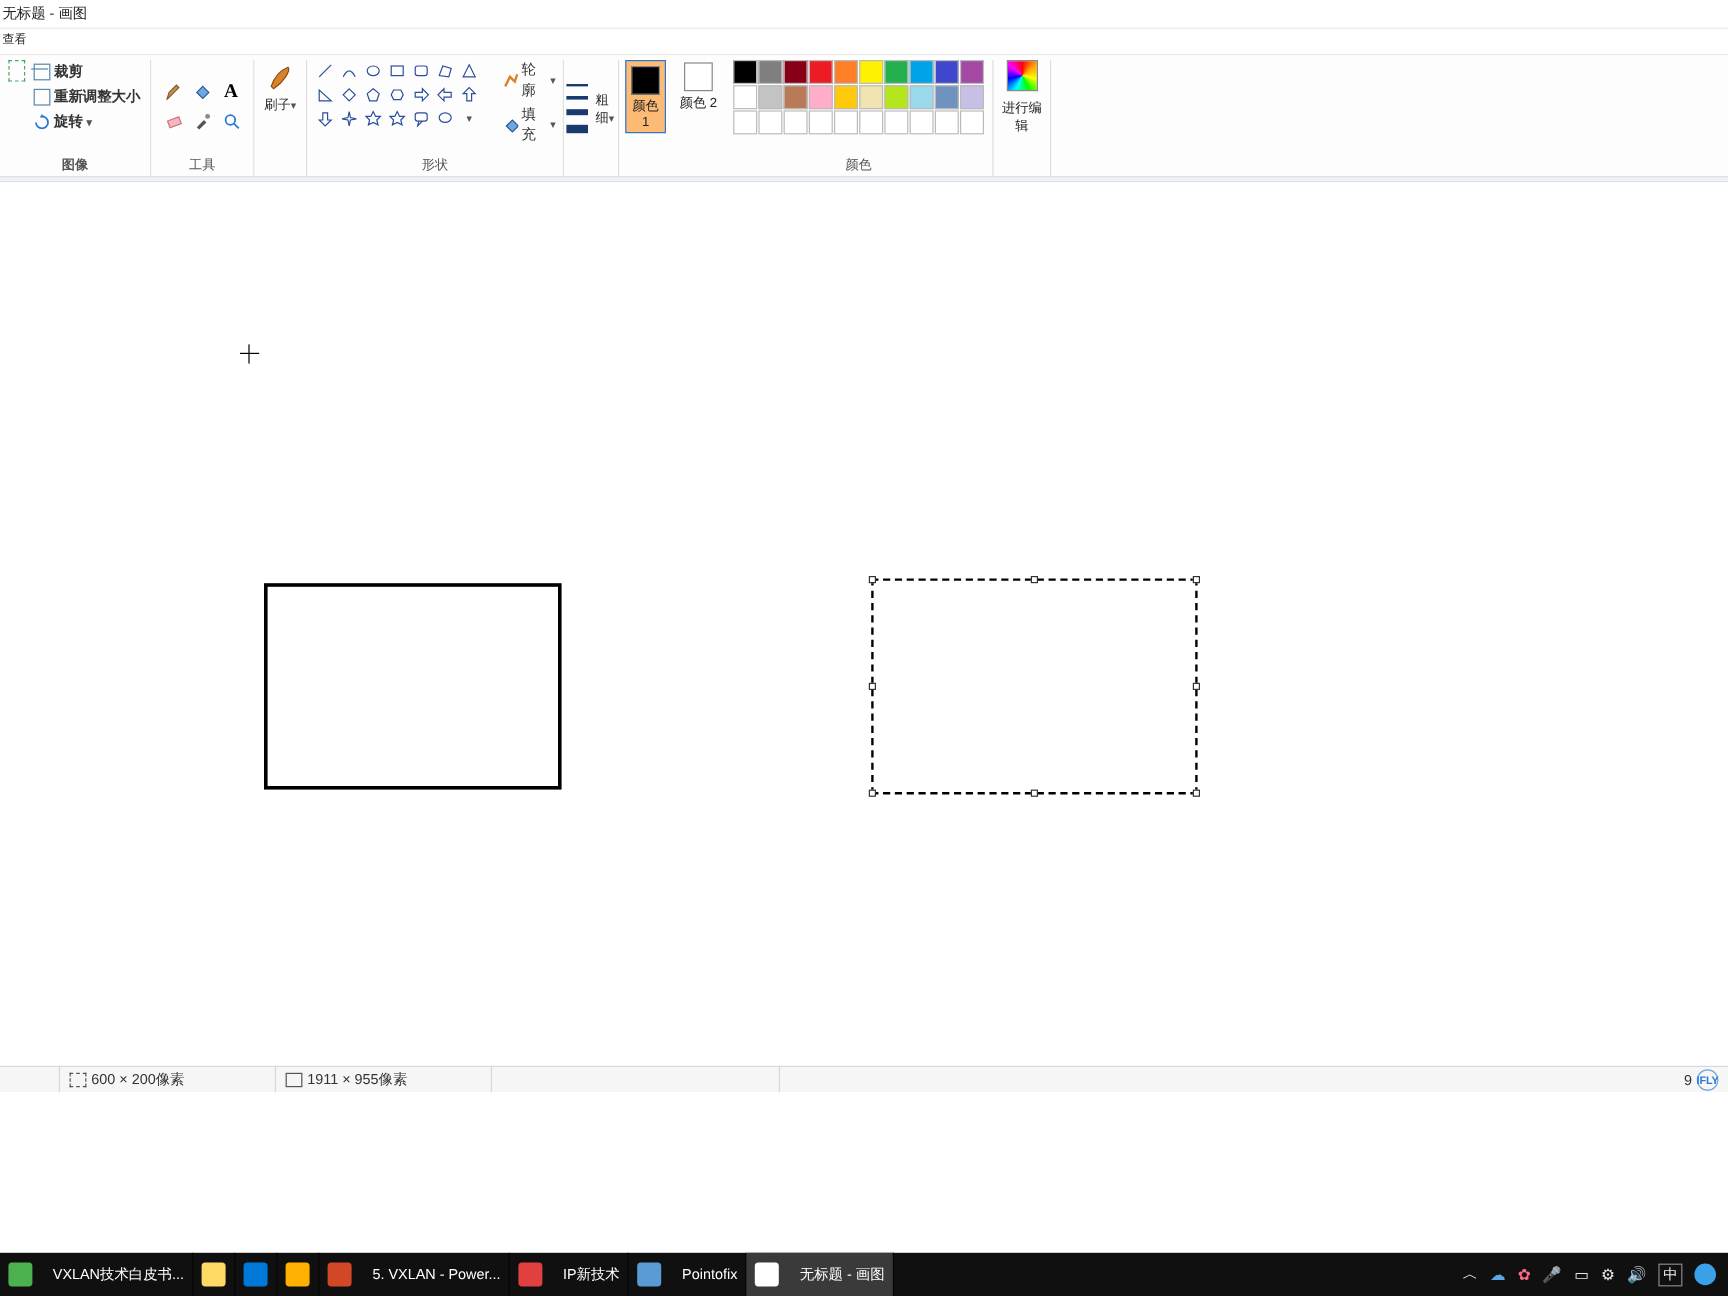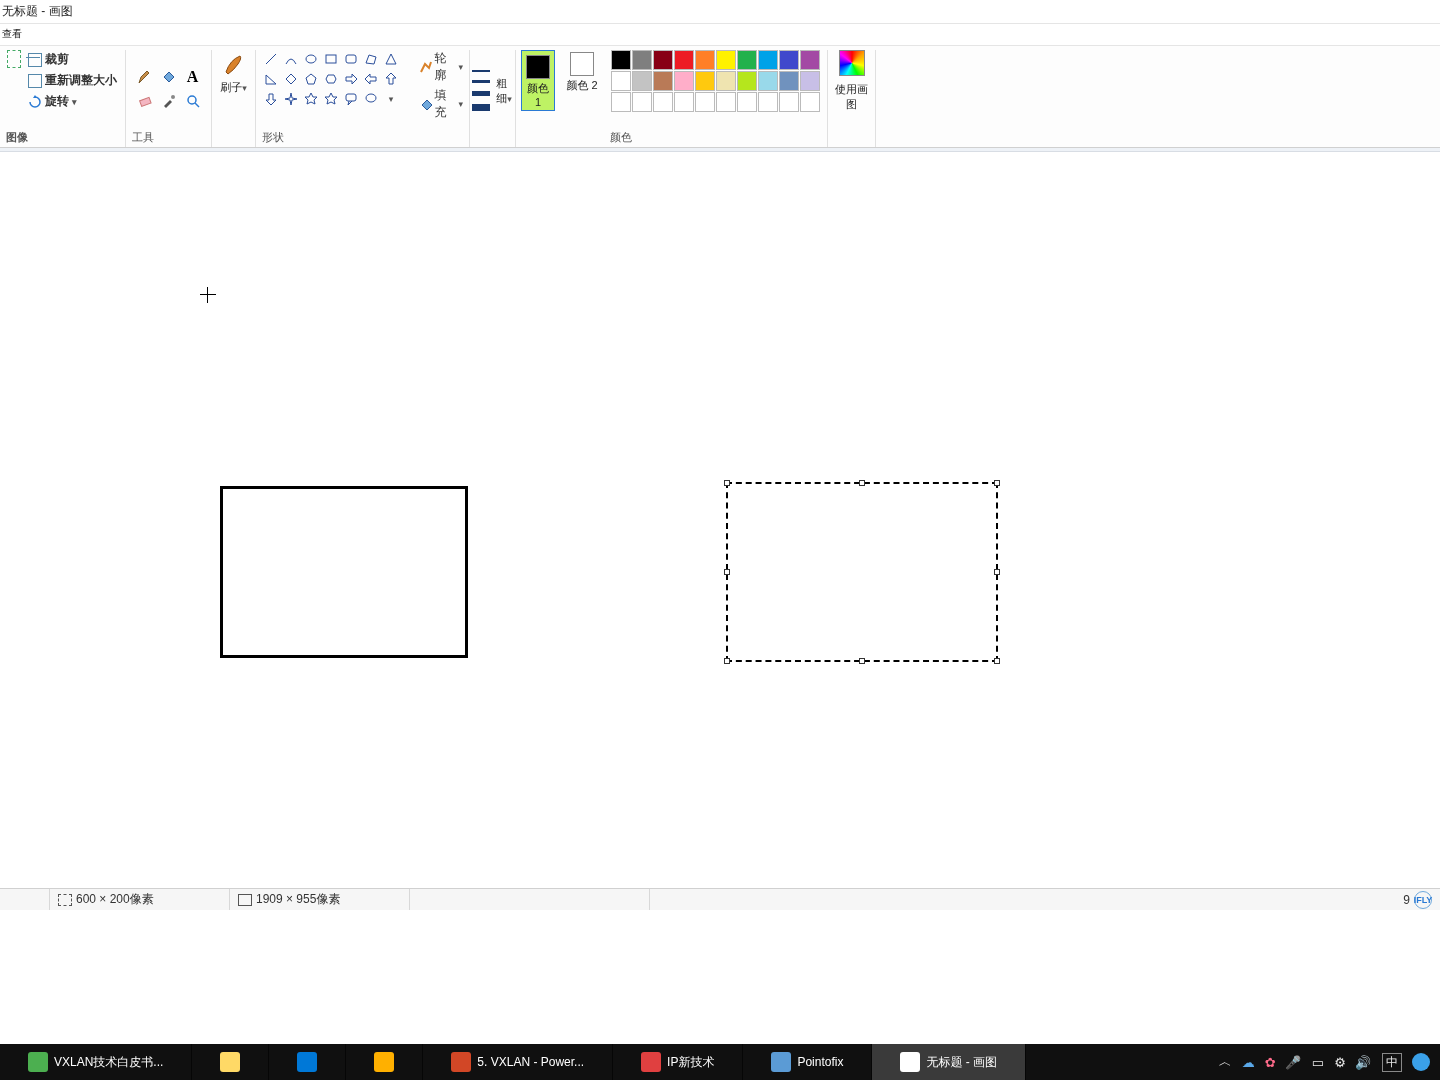--- a/index.html
+++ b/index.html
@@ -6,21 +6,21 @@
   body { width: 1440px; height: 1080px; overflow: hidden; background: #fff; font-size: 12px; color: #222; }
 
   
   .title-bar { height: 24px; line-height: 22px; padding-left: 2px; background: #fff; font-size: 12px; border-bottom: 1px solid #e5e5e5;}
   .menu-bar { height: 22px; line-height: 20px; padding-left: 2px; background: #fff; font-size: 10px; border-bottom: 1px solid #e5e5e5;}
 
   
   .ribbon { display: flex; background: #fdfdfd; border-bottom: 1px solid #d0d0d0; height: 102px; padding: 4px 0 0 0; }
   .group { display: flex; flex-direction: column; align-items: center; padding: 0 6px; border-right: 1px solid #e0e0e0; }
   .group-body { flex: 1; display: flex; align-items: flex-start; gap:4px; }
-  .group-label { font-size: 11px; color: #555; padding: 2px 0 2px 0; text-align:left; width:100%; }
+  .group-label { font-size: 11px; color: #555; padding: 2px 0 2px 0; text-align:center; width:100%; }
 
   .stacked { display: flex; flex-direction: column; gap: 2px; align-items:flex-start; }
   .img-btn { display:flex; align-items:center; gap:3px; font-size:12px; color:#333; padding:1px 2px; cursor:default;}
   .img-btn .ico { width:14px; height:14px; display:inline-block; }
 
   .tools-grid { display:grid; grid-template-columns: repeat(3,22px); grid-template-rows: repeat(2,22px); gap:2px; }
   .tool { width:22px; height:22px; display:flex; align-items:center; justify-content:center; }
 
   .big-tool { display:flex; flex-direction:column; align-items:center; width:34px; }
   .big-tool .ico { width:28px; height:28px; }
@@ -34,21 +34,21 @@
   .shape-opts .row { display:flex; align-items:center; gap:3px;}
 
   .thick-lines { width:30px; height:56px; display:flex; flex-direction:column; justify-content:space-around; padding:4px 2px;}
   .thick-lines div { background:#1a3a6e; height:2px; }
   .thick-lines div:nth-child(2){height:3px;}
   .thick-lines div:nth-child(3){height:5px;}
   .thick-lines div:nth-child(4){height:7px;}
 
   .color-big { display:flex; flex-direction:column; align-items:center; width:34px; }
   .swatch-big { width:24px; height:24px; border:1px solid #888; margin:2px 0;}
-  .selected-color { border:1px solid #2a7ad4; padding:2px; background:#bef264;justify-content:space-between; }
+  .selected-color { border:1px solid #2a7ad4; padding:2px; background:#fdba74;justify-content:space-between; }
 
   .palette { display:grid; grid-template-columns: repeat(10,20px); grid-template-rows: repeat(3,20px); gap:1px; }
   .pc { width:20px; height:20px; border:1px solid #bbb; }
 
   .rainbow { width:26px; height:26px; background: conic-gradient(red,orange,yellow,lime,cyan,blue,magenta,red); border:1px solid #888;}
   .p3d { width:30px; height:30px; border-radius:50%; background: conic-gradient(#ff5db1,#9b5cff,#4db8ff,#4de2c0,#ffd24d,#ff5db1); display:flex; align-items:center; justify-content:center;}
   .p3d::after{ content:""; width:10px; height:10px; background:#fff; border-radius:50%;}
 
   
   .work { position:relative; height: 736px; background:#fff; overflow:hidden;}
@@ -64,21 +64,21 @@
   
   .status { height:22px; border-top:1px solid #d0d0d0; display:flex; align-items:center; font-size:12px; color:#333; background:#f6f6f6; }
   .status .cell { display:flex; align-items:center; gap:4px; padding:0 8px; border-right:1px solid #d8d8d8; height:100%;}
   .status .spacer { flex:1; }
   .status .zoom-round { width:18px; height:18px; border-radius:50%; border:1px solid #6fa8dc; color:#2a7ad4; display:flex; align-items:center; justify-content:center; font-size:9px; font-weight:bold;}
   .sb-ico { width:14px; height:12px; border:1px solid #555; display:inline-block; position:relative;}
   .sb-ico.dashed { border-style:dashed;}
 
   
   .taskbar { position:absolute; bottom:0; left:0; right:0; height:36px; background:#101010; display:flex; align-items:center; color:#fff; font-size:12px;}
-  .tb-item { display:flex; align-items:center; gap:6px; padding:0 28px; height:100%; border-right:1px solid #060606;}
+  .tb-item { display:flex; align-items:center; gap:17px; padding:0 7px; height:100%; border-right:1px solid #060606;}
   .tb-item.active { background:#3a3a3a; }
   .tb-ico { width:20px; height:20px; border-radius:3px; display:flex; align-items:center; justify-content:center; font-size:11px;}
   .tray { margin-left:auto; display:flex; align-items:center; gap:10px; padding-right:10px;}
   .tray span { font-size:13px; color:#e8e8e8;}
 </style>
 </head>
 <body>
 
 <div class="title-bar">
   <span>无标题 - 画图</span>
@@ -369,21 +369,21 @@
           <div class="pc" style="background: rgb(255, 255, 255);"></div>
           <div class="pc" style="background: rgb(255, 255, 255);"></div>
         </div>
     </div>
     <div class="group-label">颜色</div>
   </div>
 
   <div class="group" style="width:48px;">
     <div class="group-body" style="flex-direction:column;align-items:center;">
       <div class="rainbow"></div>
-      <span style="font-size:11px;text-align:center;margin-top:2px;">使用画图</span>
+      <span style="font-size:11px;text-align:center;margin-top:2px;">进行编辑</span>
     </div>
     <div class="group-label">&nbsp;</div>
   </div>
 
 
 </div>
 
 <div style="height:4px;background:#eef2f7;border-bottom:1px solid #d8dde4;"></div>
 
 <div class="work">
@@ -406,21 +406,21 @@
 </div>
 
 <div class="status">
   <div class="cell" style="width:50px;"></div>
   <div class="cell" style="width:180px;">
     <span class="sb-ico dashed"></span>
     <span>600 × 200像素</span>
   </div>
   <div class="cell" style="width:180px;">
     <span class="sb-ico"></span>
-    <span>1909 × 955像素</span>
+    <span>1911 × 955像素</span>
   </div>
   <div class="cell" style="width:240px;"></div>
   <div class="spacer"></div>
   <div class="cell" style="border:none; gap:4px;">
     <span>9</span>
     <span class="zoom-round">IFLY</span>
   </div>
 </div>
 
 <div class="taskbar" id="taskbar">

